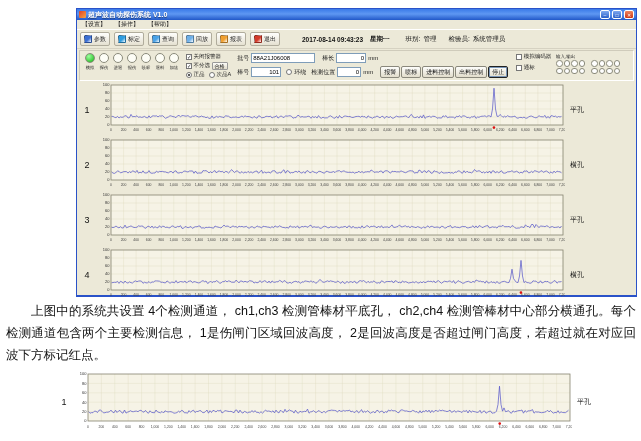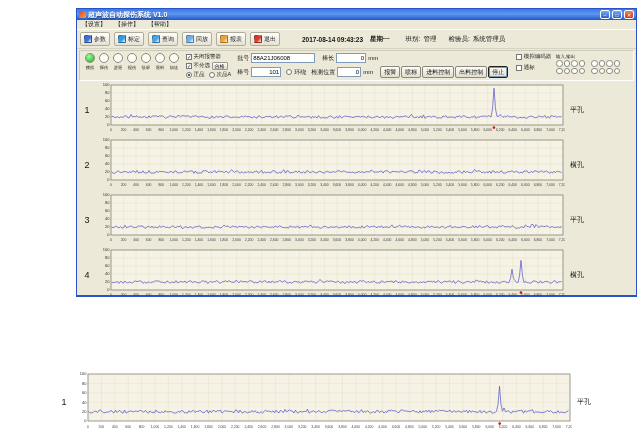--- a/index.html
+++ b/index.html
@@ -611,20 +611,21 @@
             <path d="M16.5 34.8L18.0 34.5L19.5 34.3L21.0 34.4L22.5 33.4L24.0 35.4L25.5 33.3L27.0 34.0L28.5 35.2L30.0 33.0L31.5 34.6L33.0 35.1L34.5 33.9L36.0 34.7L37.5 35.0L39.0 33.6L40.5 32.9L42.0 33.7L43.5 33.1L45.0 32.9L46.5 33.2L48.0 35.3L49.5 34.2L51.0 34.9L52.5 34.8L54.0 33.6L55.5 35.1L57.0 33.9L58.5 34.1L60.0 32.9L61.5 32.9L63.0 33.0L64.5 33.2L66.0 34.3L67.5 34.2L69.0 34.7L70.5 34.9L72.0 32.9L73.5 34.0L75.0 35.3L76.5 34.2L78.0 34.2L79.5 34.8L81.0 32.6L82.5 34.9L84.0 34.2L85.5 33.5L87.0 33.8L88.5 34.1L90.0 33.0L91.5 35.1L93.0 33.5L94.5 33.1L96.0 32.9L97.5 34.7L99.0 33.6L100.5 33.9L102.0 34.5L103.5 34.9L105.0 34.6L106.5 33.3L108.0 32.6L109.5 33.7L111.0 33.0L112.5 35.4L114.0 34.7L115.5 33.0L117.0 34.6L118.5 33.6L120.0 33.9L121.5 32.6L123.0 33.6L124.5 35.0L126.0 35.1L127.5 33.6L129.0 33.7L130.5 32.7L132.0 33.9L133.5 32.9L135.0 33.2L136.5 34.2L138.0 34.2L139.5 34.3L141.0 32.1L142.5 33.4L144.0 34.9L145.5 32.9L147.0 33.2L148.5 34.0L150.0 33.3L151.5 33.9L153.0 34.1L154.5 32.6L156.0 33.0L157.5 33.2L159.0 35.1L160.5 34.2L162.0 34.8L163.5 34.4L165.0 32.6L166.5 34.4L168.0 33.6L169.5 32.7L171.0 33.3L172.5 35.0L174.0 33.0L175.5 35.1L177.0 32.9L178.5 34.1L180.0 34.3L181.5 33.7L183.0 33.8L184.5 32.4L186.0 33.0L187.5 34.4L189.0 32.6L190.5 33.2L192.0 35.0L193.5 35.0L195.0 34.3L196.5 35.3L198.0 34.1L199.5 33.5L201.0 33.2L202.5 34.2L204.0 33.6L205.5 35.4L207.0 33.8L208.5 34.1L210.0 32.9L211.5 33.2L213.0 33.5L214.5 33.9L216.0 32.8L217.5 34.1L219.0 33.5L220.5 35.2L222.0 34.7L223.5 33.0L225.0 31.4L226.5 33.1L228.0 34.2L229.5 34.2L231.0 33.5L232.5 32.8L234.0 33.6L235.5 32.8L237.0 33.3L238.5 33.5L240.0 34.3L241.5 34.1L243.0 32.9L244.5 34.4L246.0 35.3L247.5 33.3L249.0 35.2L250.5 35.2L252.0 33.3L253.5 34.9L255.0 33.7L256.5 33.8L258.0 34.7L259.5 32.9L261.0 35.0L262.5 35.0L264.0 33.0L265.5 32.6L267.0 33.4L268.5 32.5L270.0 33.6L271.5 34.9L273.0 33.3L274.5 34.6L276.0 33.8L277.5 34.1L279.0 32.8L280.5 34.4L282.0 35.2L283.5 34.6L285.0 35.2L286.5 32.8L288.0 33.5L289.5 34.7L291.0 33.7L292.5 33.5L294.0 33.5L295.5 33.6L297.0 32.9L298.5 35.0L300.0 32.8L301.5 33.0L303.0 34.7L304.5 34.2L306.0 35.0L307.5 32.9L309.0 34.3L310.5 33.6L312.0 34.2L313.5 35.0L315.0 34.7L316.5 34.5L318.0 33.8L319.5 34.9L321.0 33.4L322.5 34.9L324.0 35.0L325.5 33.9L327.0 34.8L328.5 33.6L330.0 34.7L331.5 34.0L333.0 33.1L334.5 33.5L336.0 33.2L337.5 34.0L339.0 32.9L340.5 35.0L342.0 33.2L343.5 32.7L345.0 34.1L346.5 35.3L348.0 34.1L349.5 33.2L351.0 33.6L352.5 33.8L354.0 33.0L355.5 33.1L357.0 34.6L358.5 32.6L360.0 35.4L361.5 34.5L363.0 32.6L364.5 33.5L366.0 34.1L367.5 35.2L369.0 35.1L370.5 34.1L372.0 33.6L373.5 33.3L375.0 34.2L376.5 34.5L378.0 33.3L379.5 34.3L381.0 32.0L382.5 32.6L384.0 33.4L385.5 33.1L387.0 33.9L388.5 33.5L390.0 35.2L391.5 32.8L393.0 34.9L394.5 35.0L396.0 33.5L397.5 34.6L399.0 34.0L400.5 35.3L402.0 33.4L403.5 35.2L405.0 35.2L406.5 34.0L408.0 33.5L409.5 33.3L411.0 34.0L412.5 34.6L414.0 34.5L415.5 30.4L417.0 21.2L418.5 30.4L420.0 32.8L421.5 34.2L423.0 34.6L424.5 28.0L426.0 12.4L427.5 28.0L429.0 34.6L430.5 33.4L432.0 34.6L433.5 34.7L435.0 35.3L436.5 34.9L438.0 32.8L439.5 33.2L441.0 33.1L442.5 34.6L444.0 34.9L445.5 32.8L447.0 35.0L448.5 34.4L450.0 33.3L451.5 33.7L453.0 33.4L454.5 35.0L456.0 35.2L457.5 34.4L459.0 32.6L460.5 33.0L462.0 35.2L463.5 33.8L465.0 33.9L466.5 33.5" fill="none" stroke="#5050c8" stroke-width="0.7"></path>
             <rect x="16" y="2" width="452" height="40" fill="none" stroke="#85826f" stroke-width="0.8"></rect>
             <circle cx="425.93888888888887" cy="44.6" r="1.3" fill="#dd1111"></circle>
           </svg>
           <span class="ch-label">横孔</span>
         </div>
       </div>
 
   </div>
 
+  <p class="paragraph">上图中的系统共设置 4个检测通道，  ch1,ch3 检测管棒材平底孔，  ch2,ch4 检测管棒材中心部分横通孔。每个检测通道包含两个主要检测信息，  1是伤闸门区域回波高度，  2是回波高度是否超过闸门高度，若超过就在对应回波下方标记红点。</p>
 
   <div class="bottom-strip" id="bottom-strip">
       <span class="ch-num">1</span>
       <svg width="500" height="62" class="wave">
         <rect x="16" y="3" width="482" height="47" fill="#f6f3e6"></rect>
         <line x1="29.388888888888886" y1="3" x2="29.388888888888886" y2="50" stroke="#ddd8bc" stroke-width="0.35"></line>
         <line x1="42.77777777777777" y1="3" x2="42.77777777777777" y2="50" stroke="#ddd8bc" stroke-width="0.35"></line>
         <line x1="56.166666666666664" y1="3" x2="56.166666666666664" y2="50" stroke="#ddd8bc" stroke-width="0.35"></line>
         <line x1="69.55555555555554" y1="3" x2="69.55555555555554" y2="50" stroke="#ddd8bc" stroke-width="0.35"></line>
         <line x1="82.94444444444444" y1="3" x2="82.94444444444444" y2="50" stroke="#ddd8bc" stroke-width="0.35"></line>

